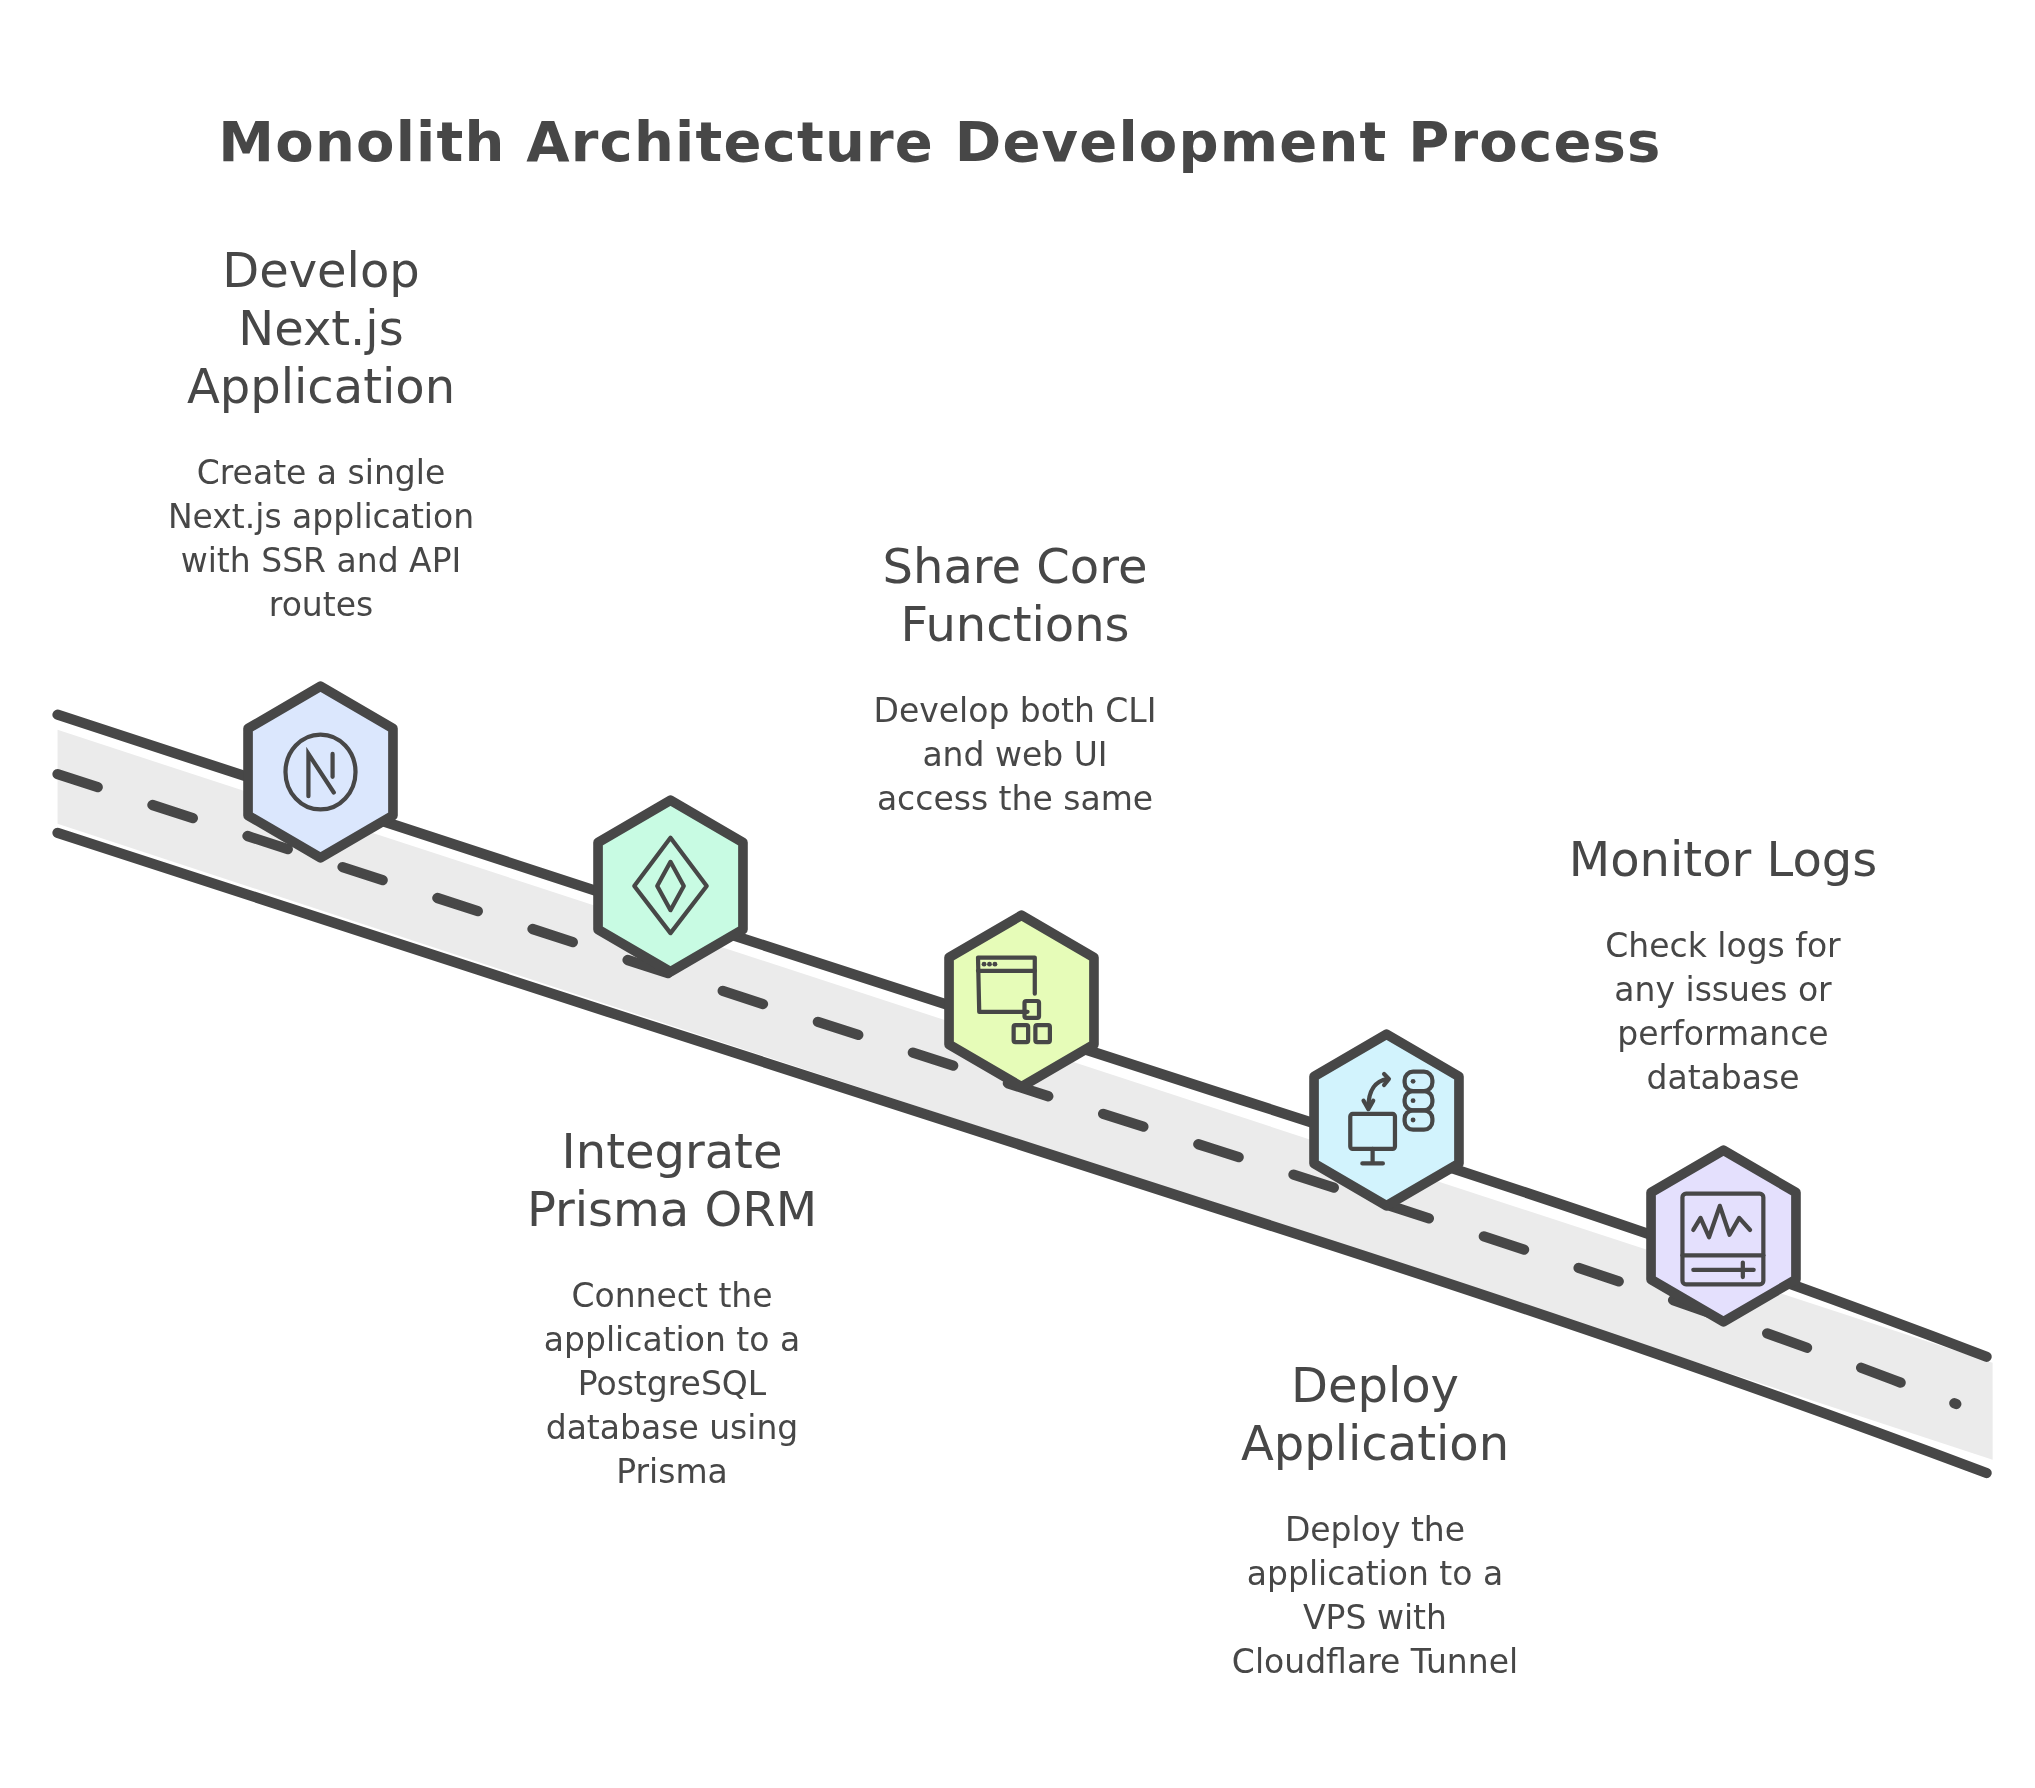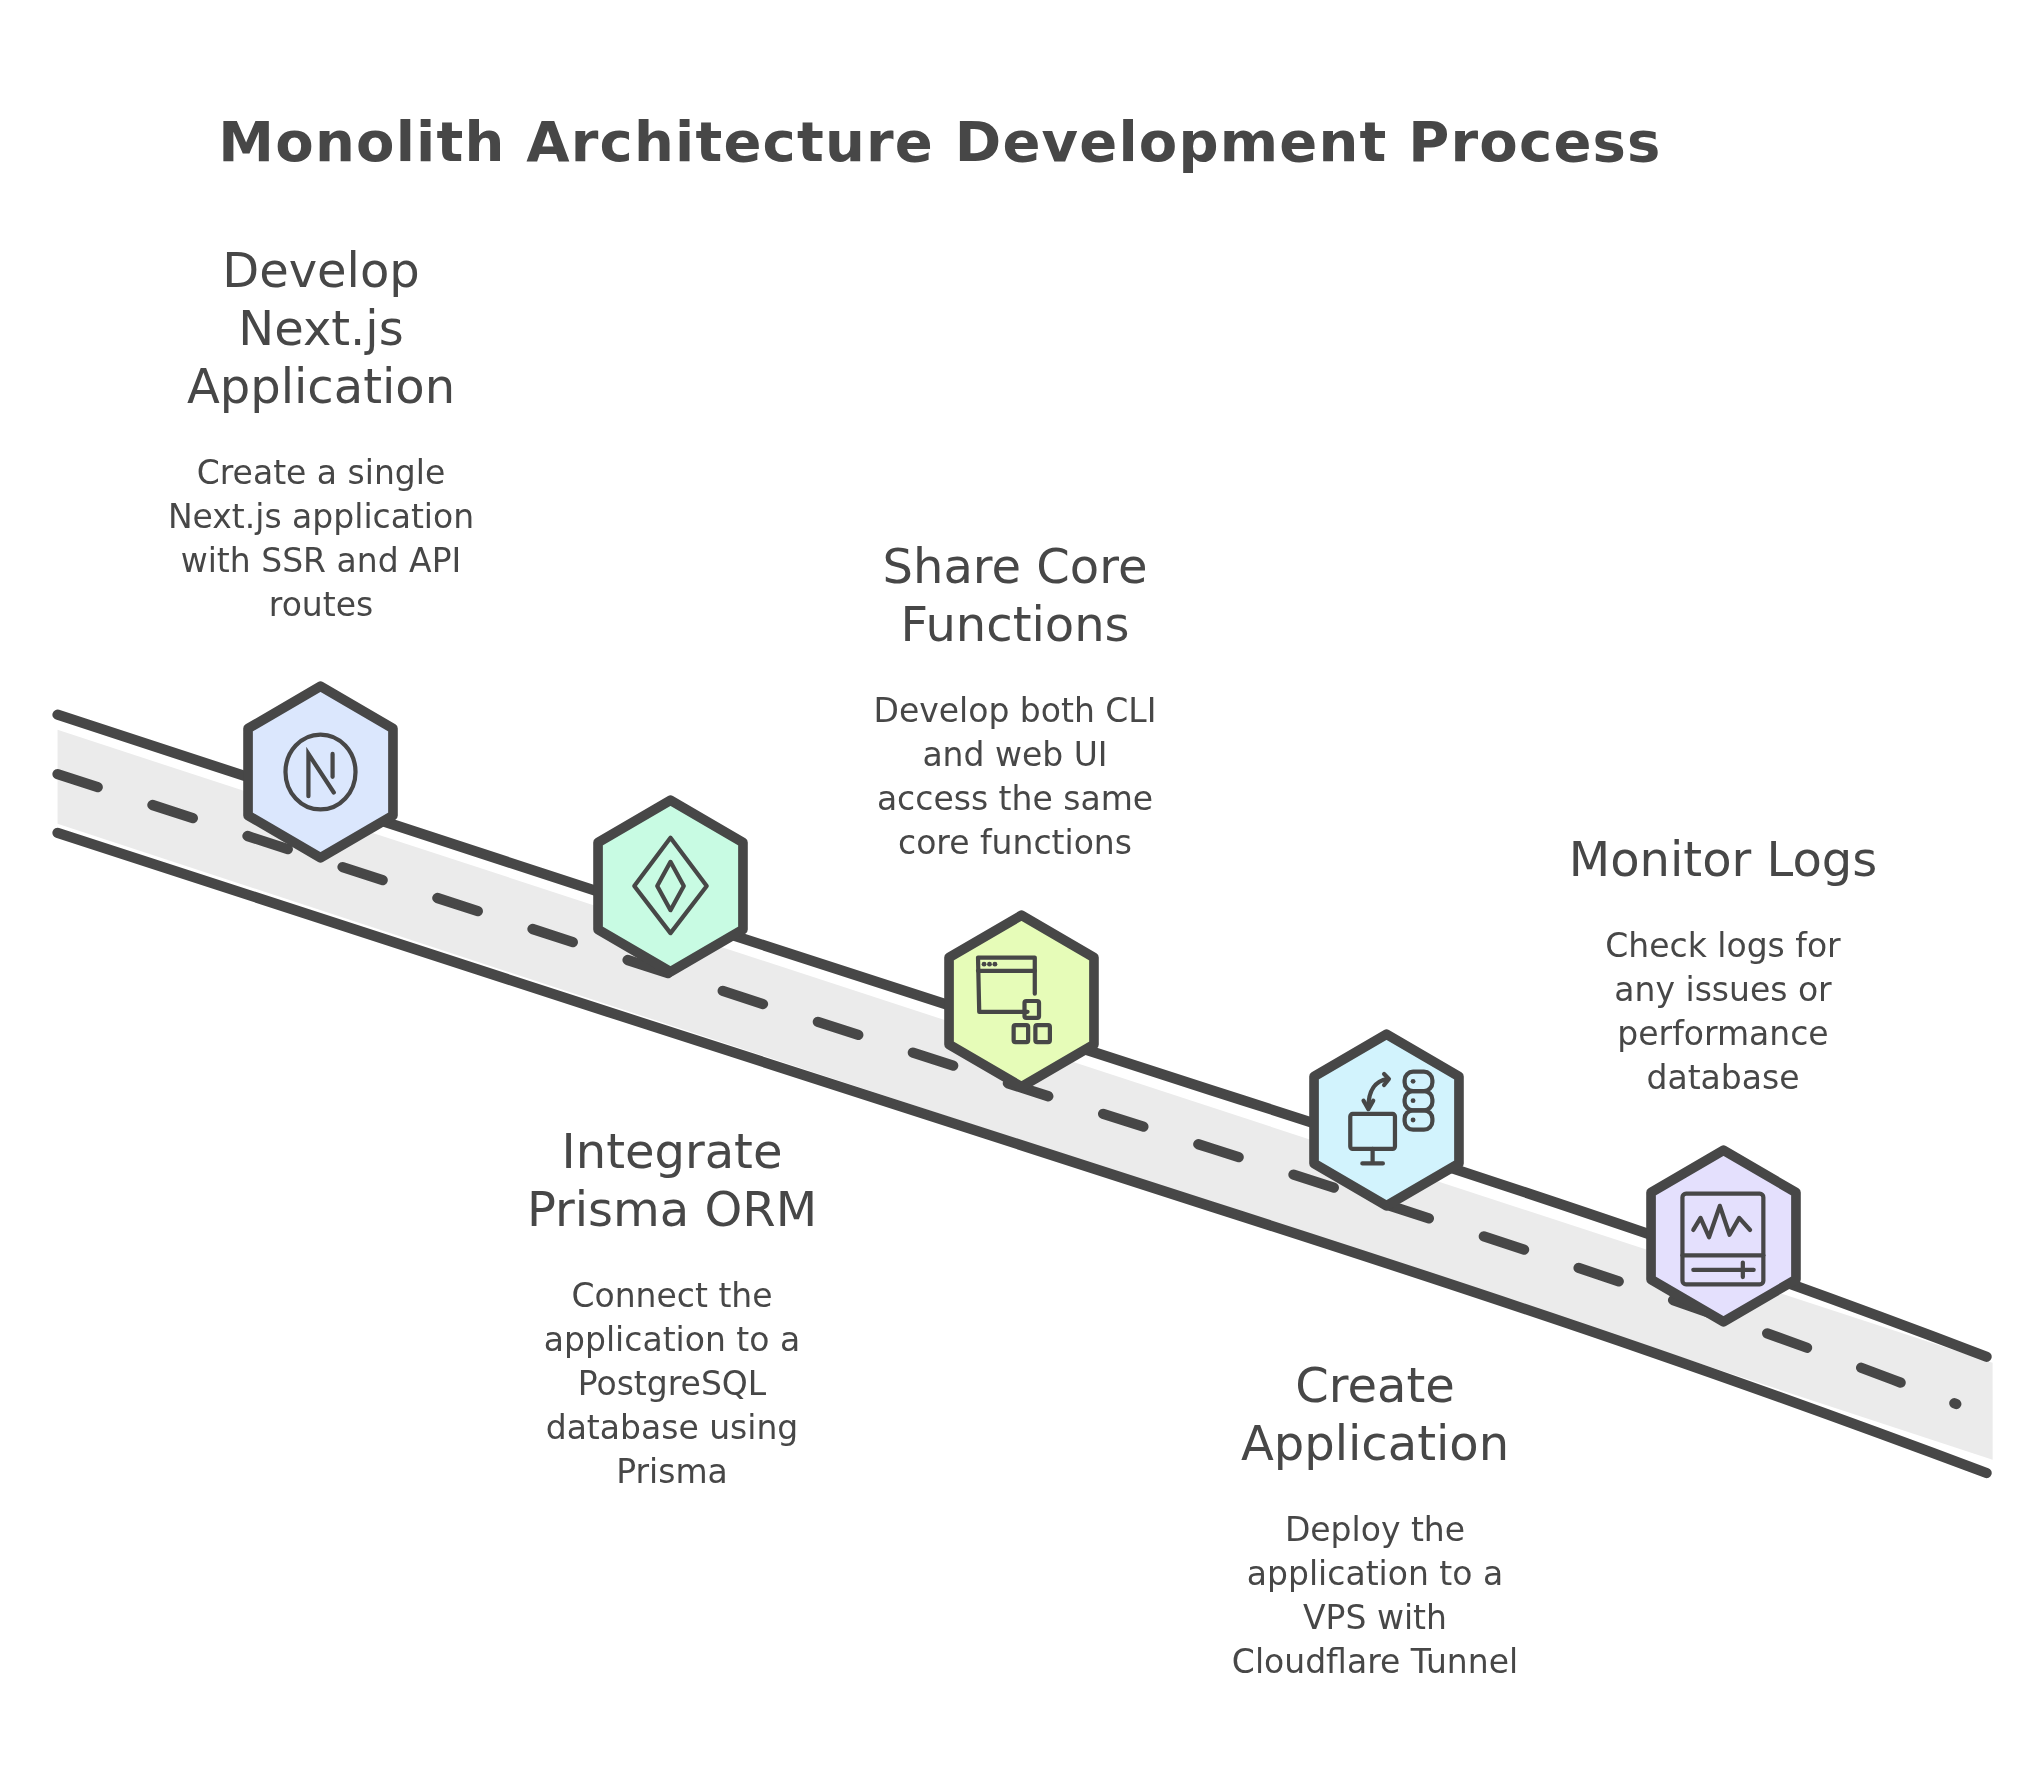--- a/index.html
+++ b/index.html
@@ -131,27 +131,26 @@
 
 <div class="step" style="left:803px; top:537px; width:424px;">
   <div class="heading">
     <div>Share Core</div>
     <div>Functions</div>
   </div>
   <div class="desc">
     <div>Develop both CLI</div>
     <div>and web UI</div>
     <div>access the same</div>
-    <div>core functions</div>
   </div>
 </div>
 
 <div class="step" style="left:1163px; top:1356px; width:424px;">
   <div class="heading">
-    <div>Create</div>
+    <div>Deploy</div>
     <div>Application</div>
   </div>
   <div class="desc">
     <div>Deploy the</div>
     <div>application to a</div>
     <div>VPS with</div>
     <div>Cloudflare Tunnel</div>
   </div>
 </div>
 

